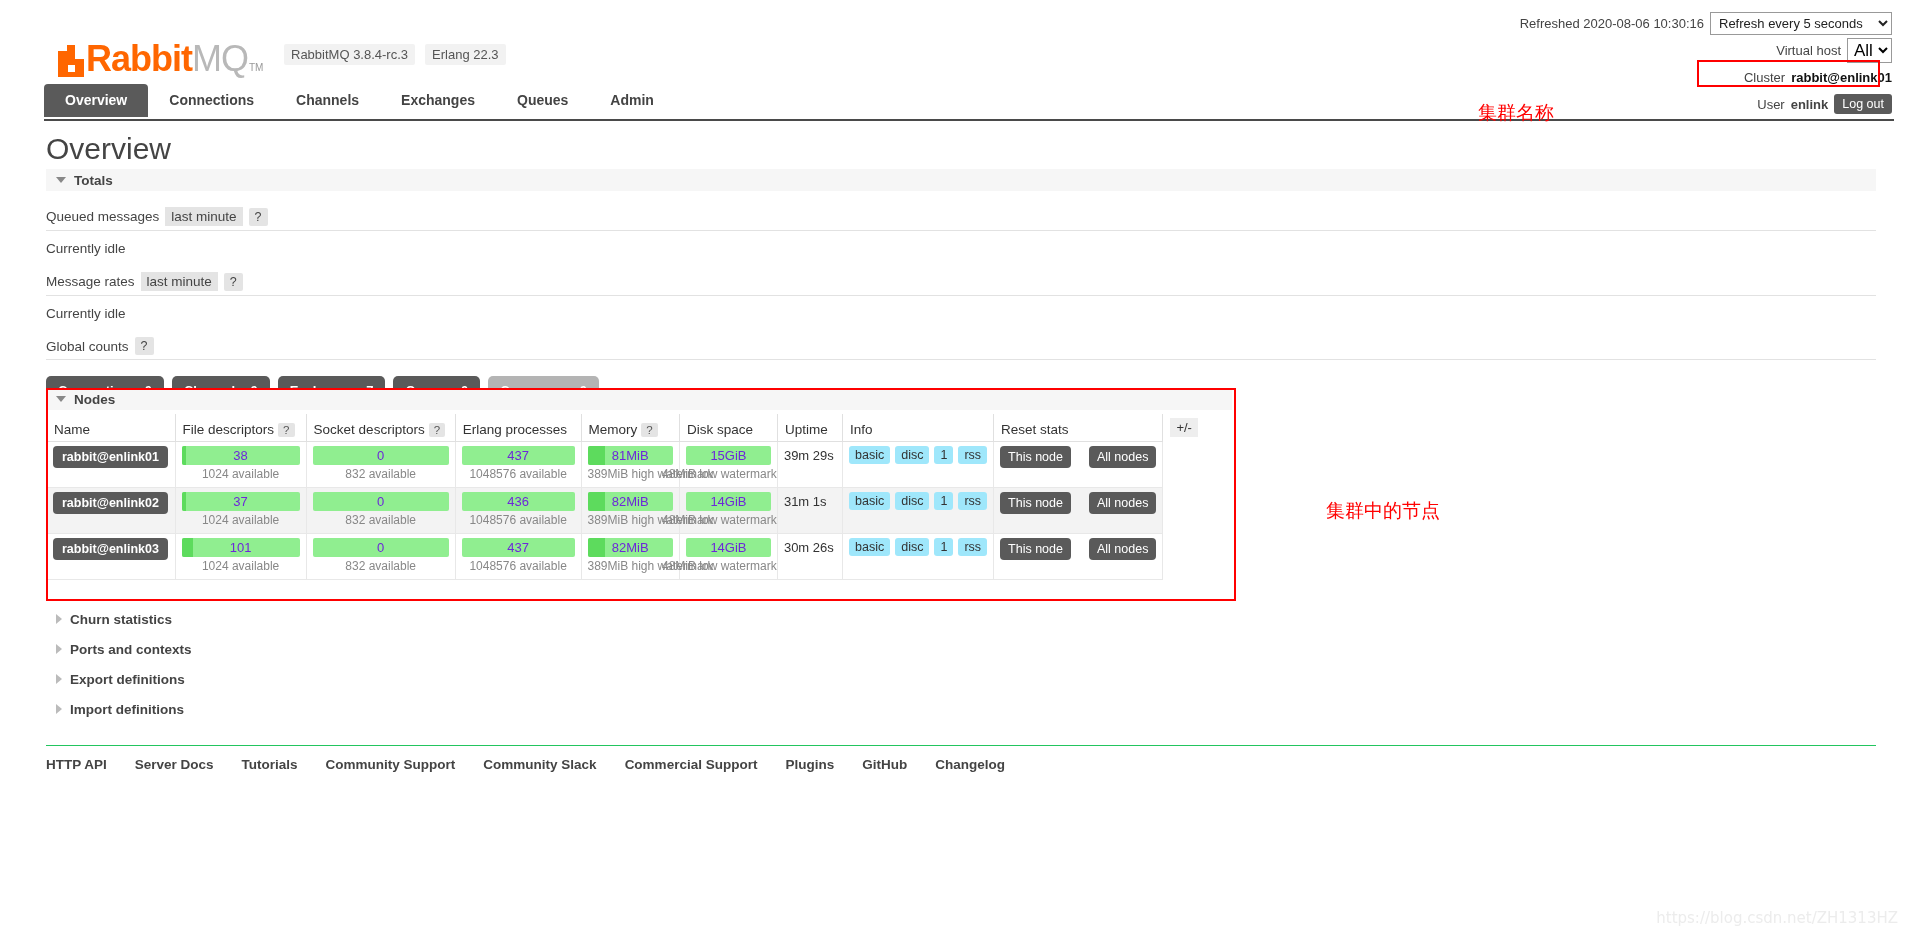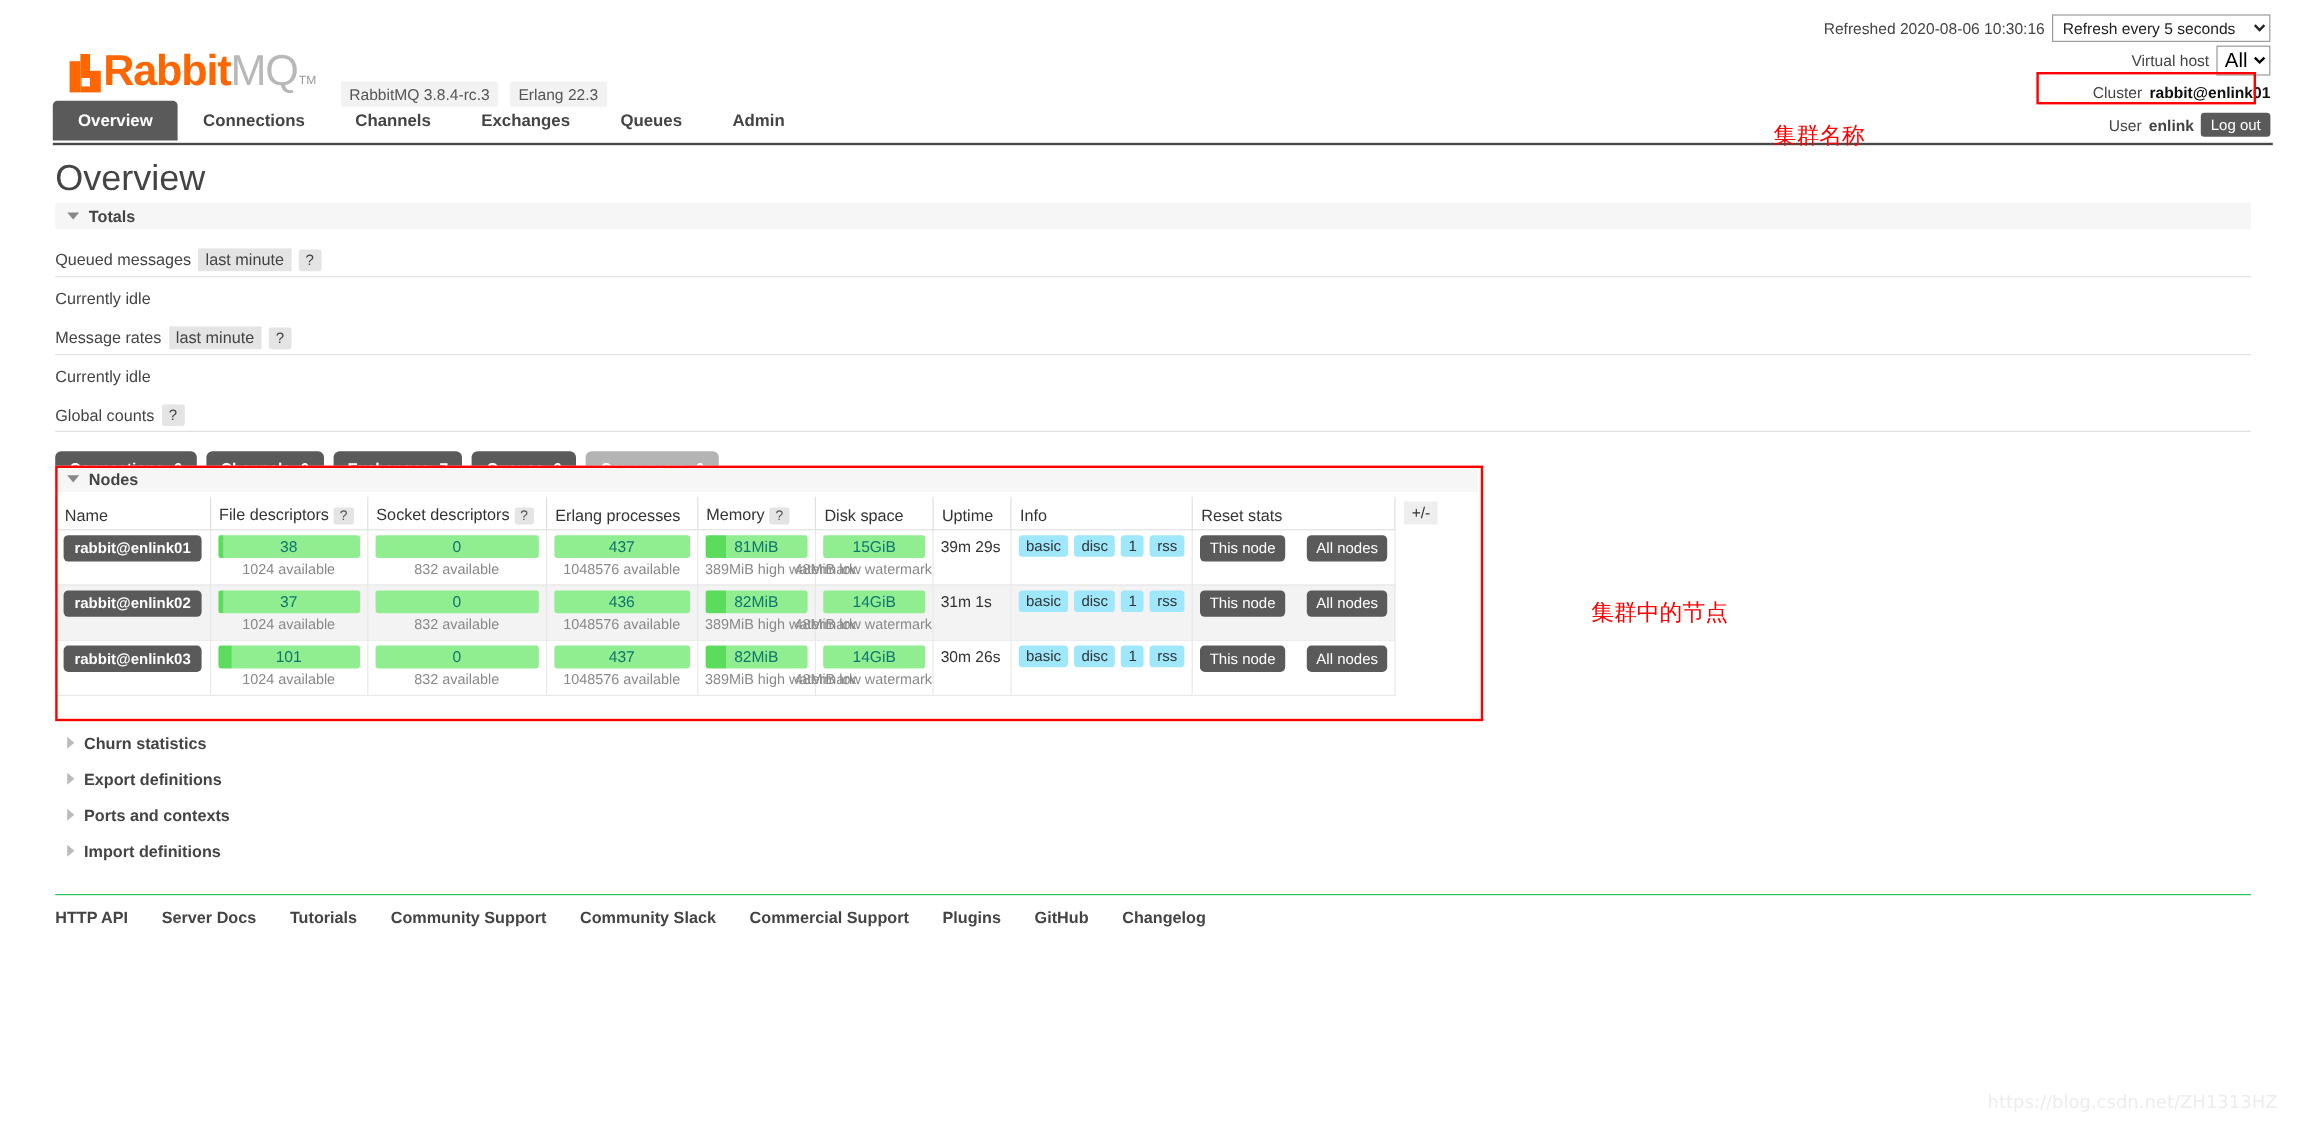--- a/index.html
+++ b/index.html
@@ -61,21 +61,20 @@
   }
   .version-pill {
     display: inline-block;
     background: #f2f2f2;
     color: #555;
     font-size: 13px;
     padding: 3px 7px;
     border-radius: 2px;
     margin-left: 10px;
     margin-bottom: 4px;
-    margin-top: 24px;
   }
   .version-row {
     position: absolute; left: 284px; top: 44px;
     display: flex; align-items: center; gap: 10px;
   }
   .version-row .version-pill { margin-left: 0; margin-bottom: 0; }
 
   
   .hdr-right {
     position: absolute; right: 28px; top: 12px;
@@ -262,21 +261,21 @@
   }
   .gauge .fill {
     position: absolute; left: 0; top: 0; bottom: 0;
     background: #5ddb5d;
   }
   .gauge .val {
     position: relative;
     text-align: center;
     line-height: 19px;
     font-size: 13px;
-    color: #0f766e;
+    color: #6d28d9;
     z-index: 2;
   }
   .sub {
     font-size: 12px; color: #888;
     text-align: center;
     margin-top: 2px;
     white-space: nowrap;
   }
   .mem-sub-wrap {
     position: relative; height: 16px; margin-top: 2px;
@@ -707,25 +706,25 @@
   </div>
   <div class="nodes-highlight"></div>
 
   <div class="collapsed-list">
     <div class="collapsed-item">
       <span class="tri-right"></span>
       <span>Churn statistics</span>
     </div>
     <div class="collapsed-item">
       <span class="tri-right"></span>
-      <span>Export definitions</span>
+      <span>Ports and contexts</span>
     </div>
     <div class="collapsed-item">
       <span class="tri-right"></span>
-      <span>Ports and contexts</span>
+      <span>Export definitions</span>
     </div>
     <div class="collapsed-item">
       <span class="tri-right"></span>
       <span>Import definitions</span>
     </div>
   </div>
 
   <div class="footer">
     <a>HTTP API</a>
     <a>Server Docs</a>

